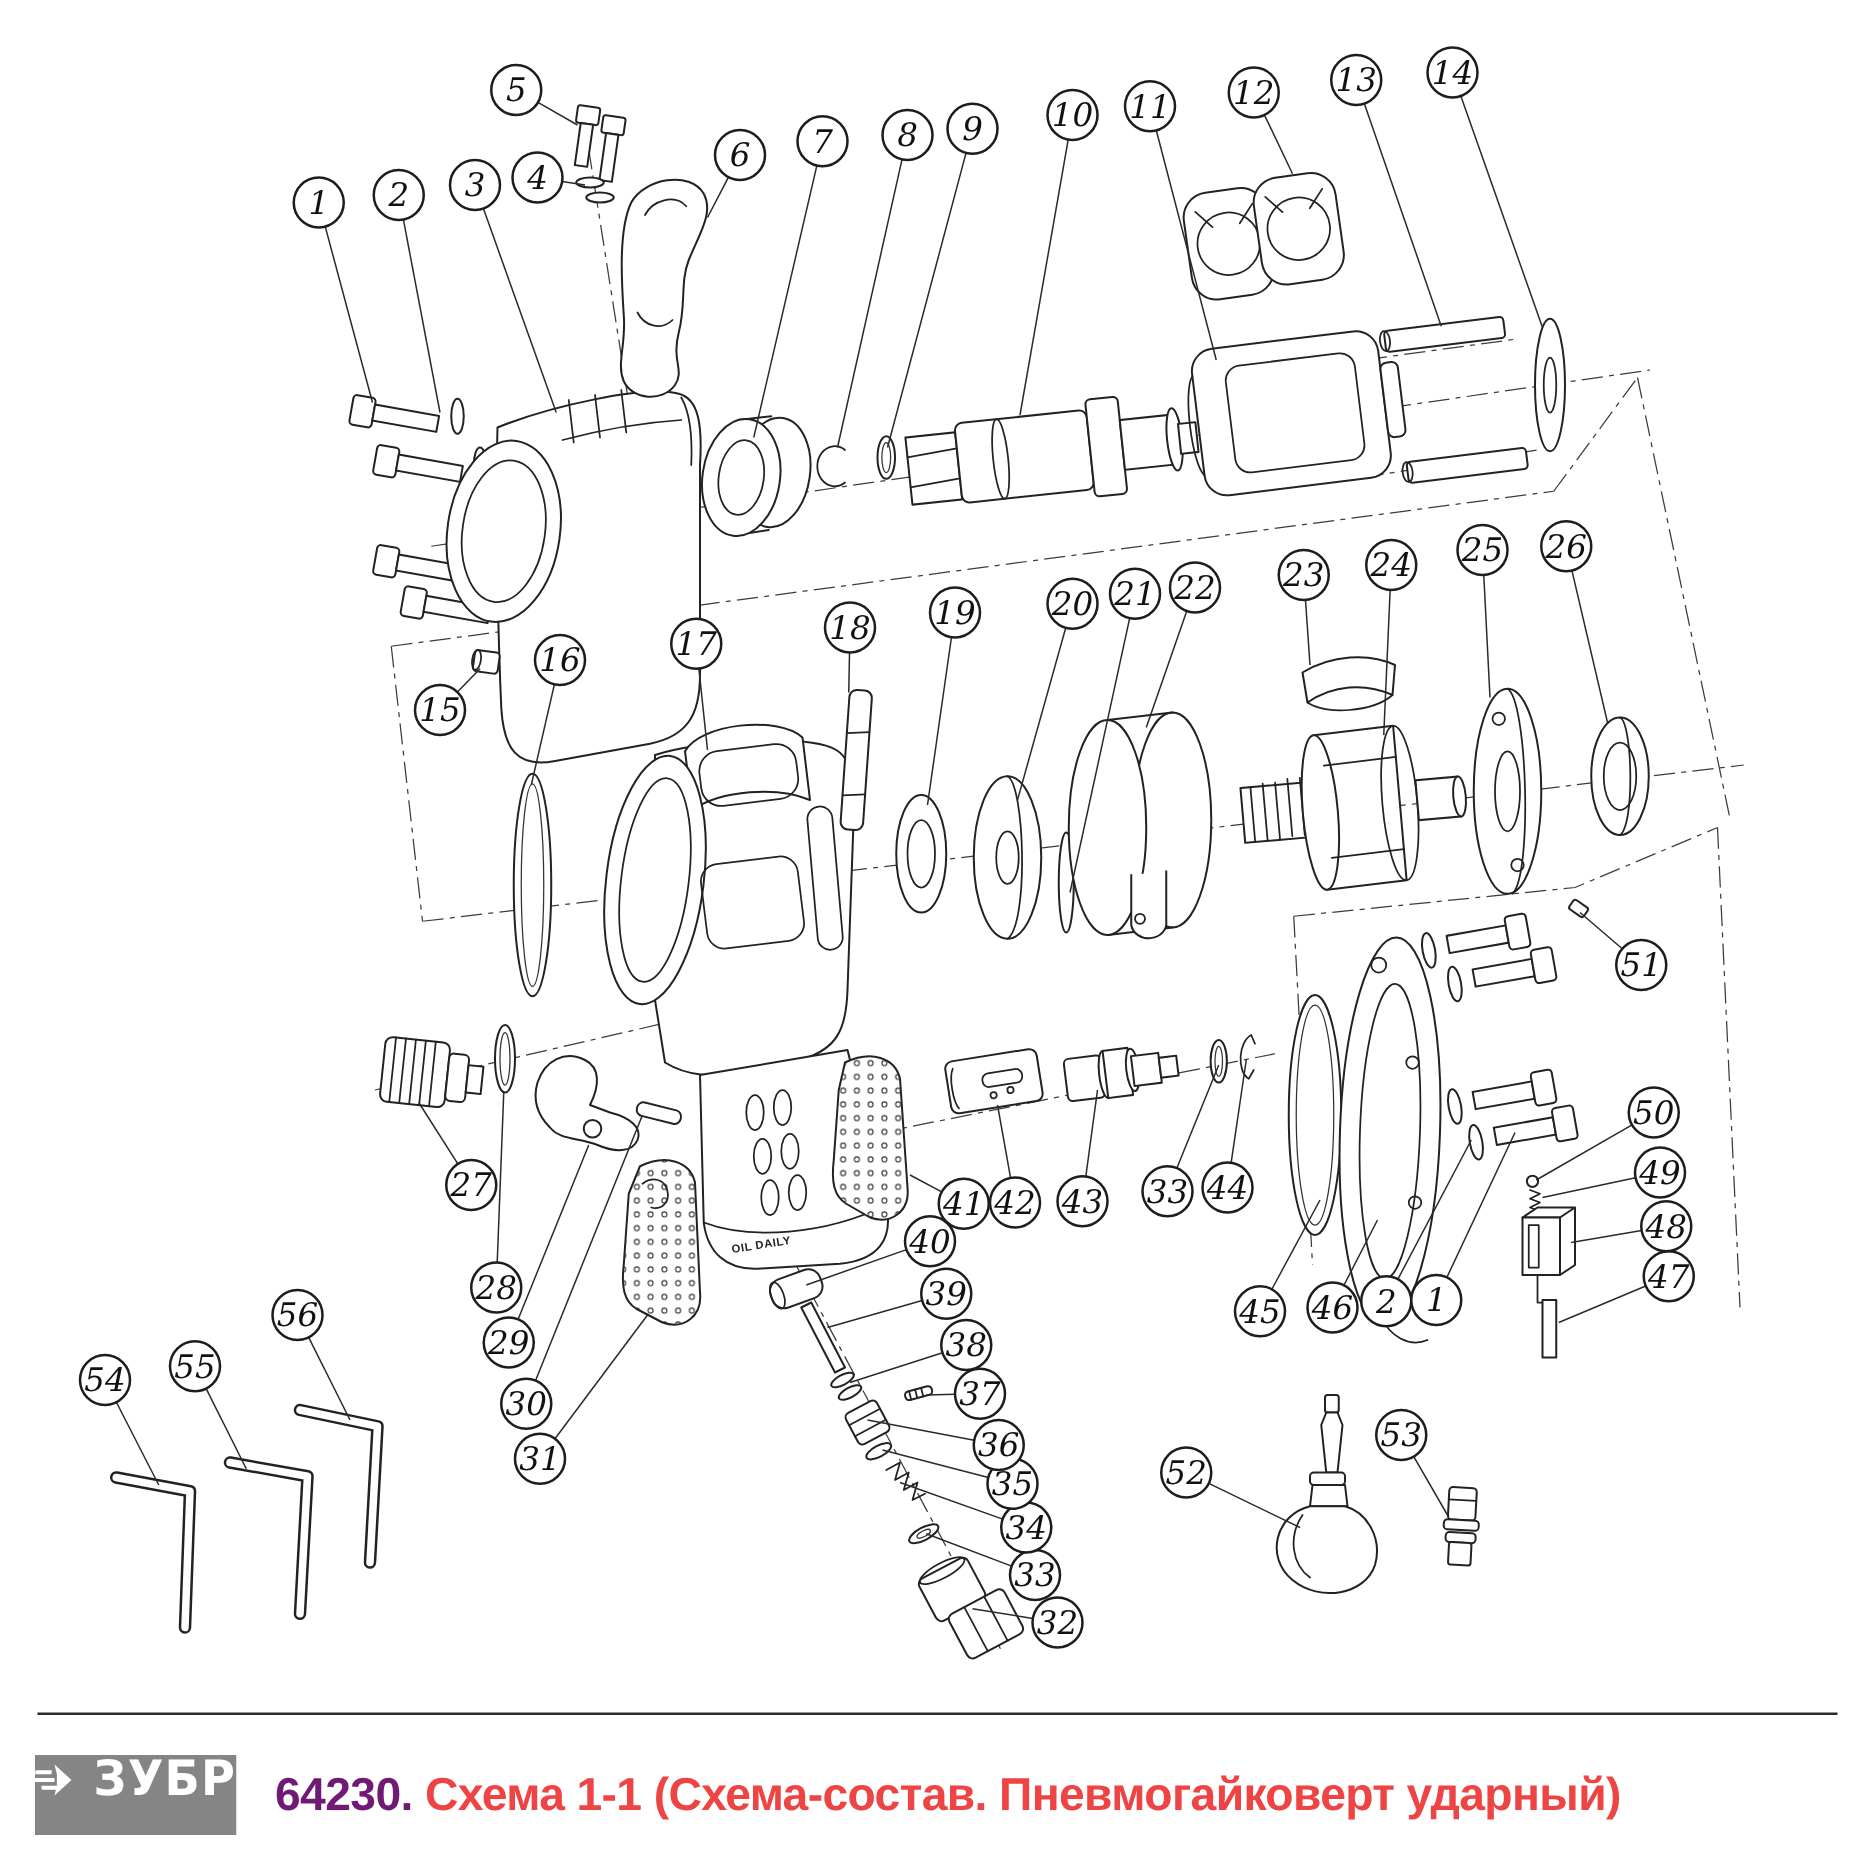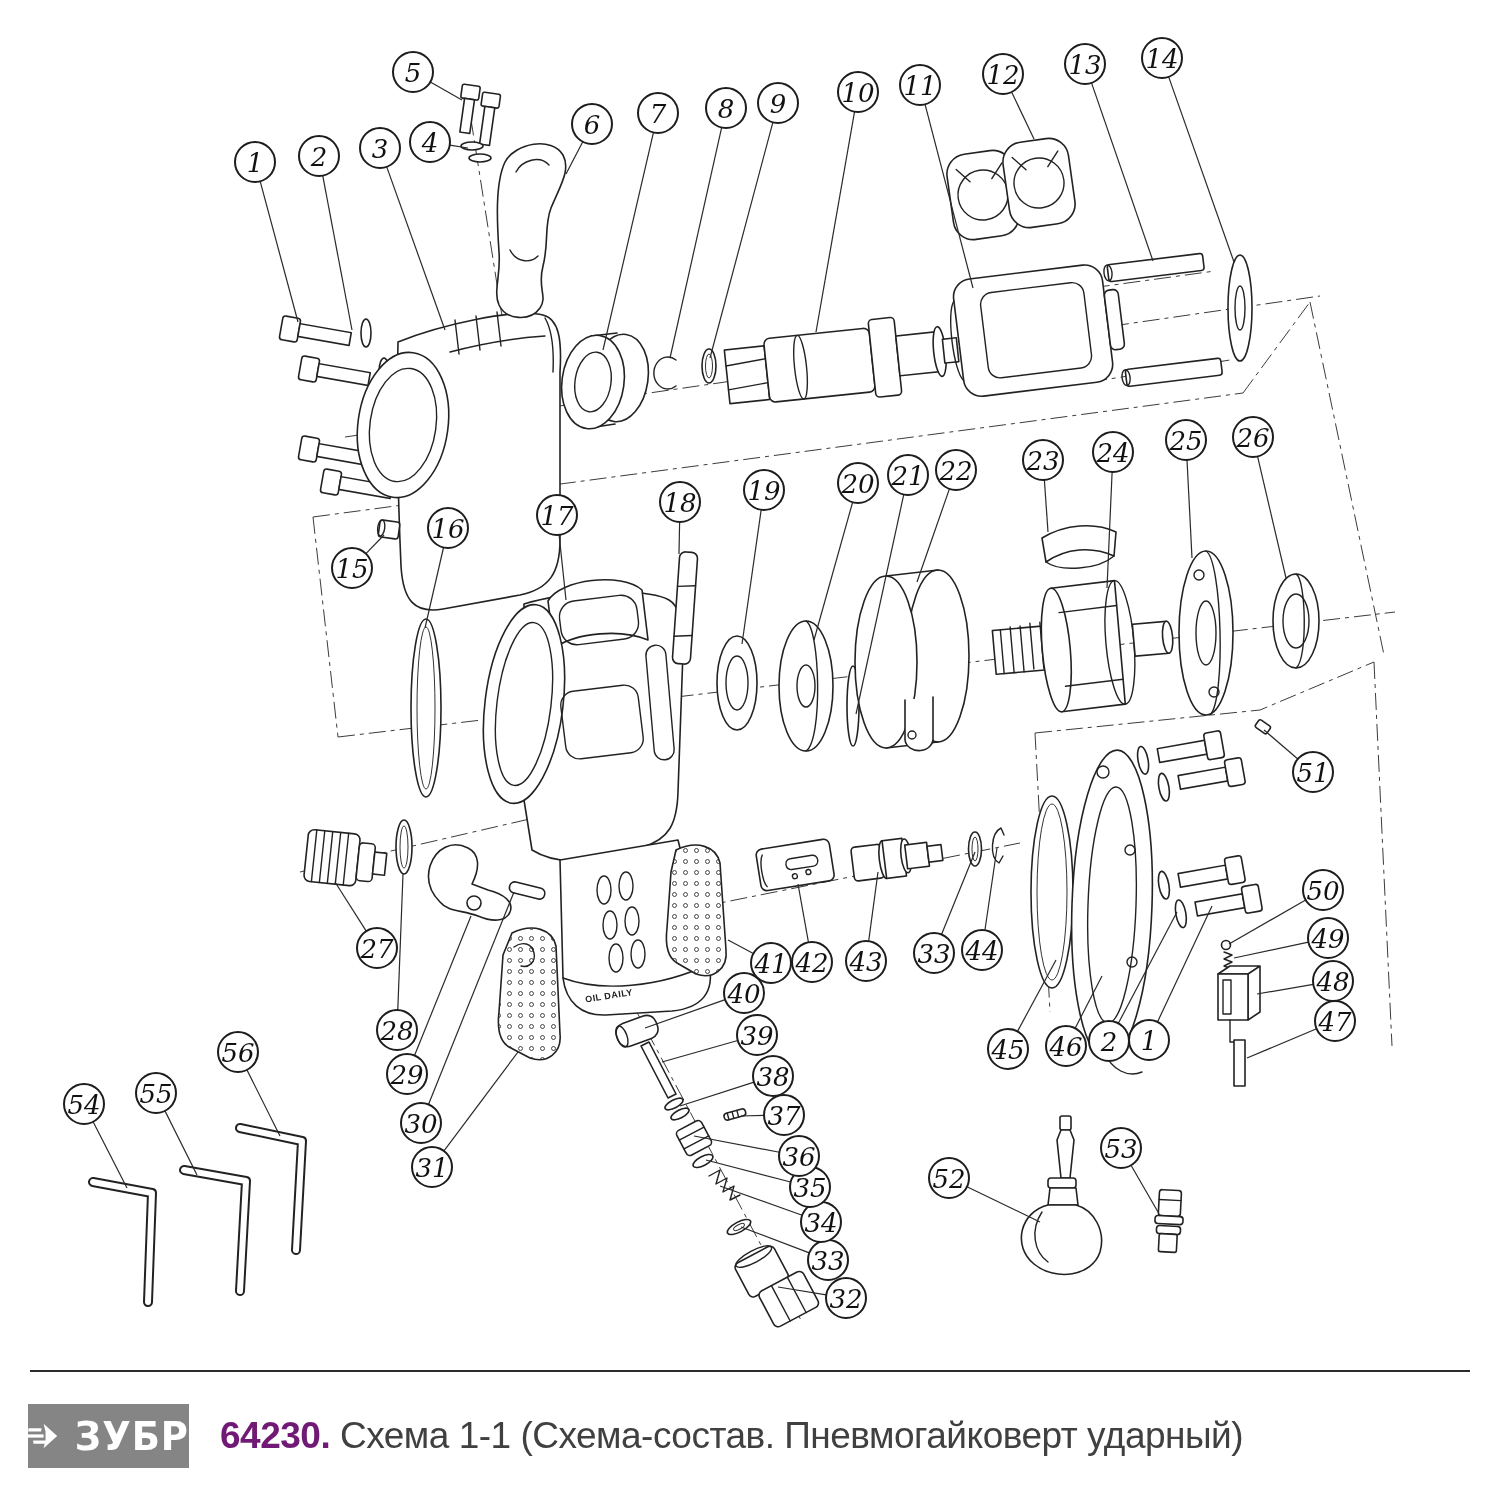--- a/index.html
+++ b/index.html
@@ -12,26 +12,26 @@
   .thin{fill:none;stroke:#333;stroke-width:1}
   .cl{fill:none;stroke:#3c3c3c;stroke-width:1;stroke-dasharray:17 5 4 5}
   .leader{stroke:#2a2a2a;stroke-width:1.2}
   .balloon{fill:#fff;stroke:#1d1d1d;stroke-width:2}
   .balloon-num{font:italic 26px "DejaVu Serif",serif;fill:#111;text-anchor:middle;dominant-baseline:central}
   .oil{font:700 9px "Liberation Sans",sans-serif;fill:#222;letter-spacing:.5px}
   .key{fill:none;stroke:#222;stroke-width:10;stroke-linejoin:round;stroke-linecap:round}
   .keyin{fill:none;stroke:#fff;stroke-width:6;stroke-linejoin:round;stroke-linecap:round}
   .footer-rule{position:absolute;left:30px;right:30px;top:1370px;height:2px;background:#2b2b2b}
   .logo{position:absolute;left:28px;top:1404px;width:161px;height:64px;background:#858585;
-        display:flex;align-items:center;justify-content:center;gap:17px}
+        display:flex;align-items:flex-start;justify-content:center;gap:17px}
   .logo-text{color:#fff;font-weight:700;font-size:37px;line-height:1;letter-spacing:1px;
              font-family:"DejaVu Sans",sans-serif;transform:scaleY(1.05)}
   .caption{position:absolute;left:220px;top:1415px;font-size:37px;color:#1c1c1c;white-space:nowrap;letter-spacing:-0.5px}
   .code{font-weight:700;color:#701a75}
-  .caption-text{font-weight:400;color:#404040}
+  .caption-text{font-weight:700;color:#ef4444}
 </style>
 </head>
 <body>
 
 <div id="stage">
 <svg class="diagram" width="1500" height="1380" viewBox="0 0 1500 1380">
   <defs>
     <pattern id="dots" width="11" height="11" patternUnits="userSpaceOnUse">
       <circle cx="3.5" cy="3.5" r="2" fill="none" stroke="#333" stroke-width="0.9"></circle>
     </pattern>

